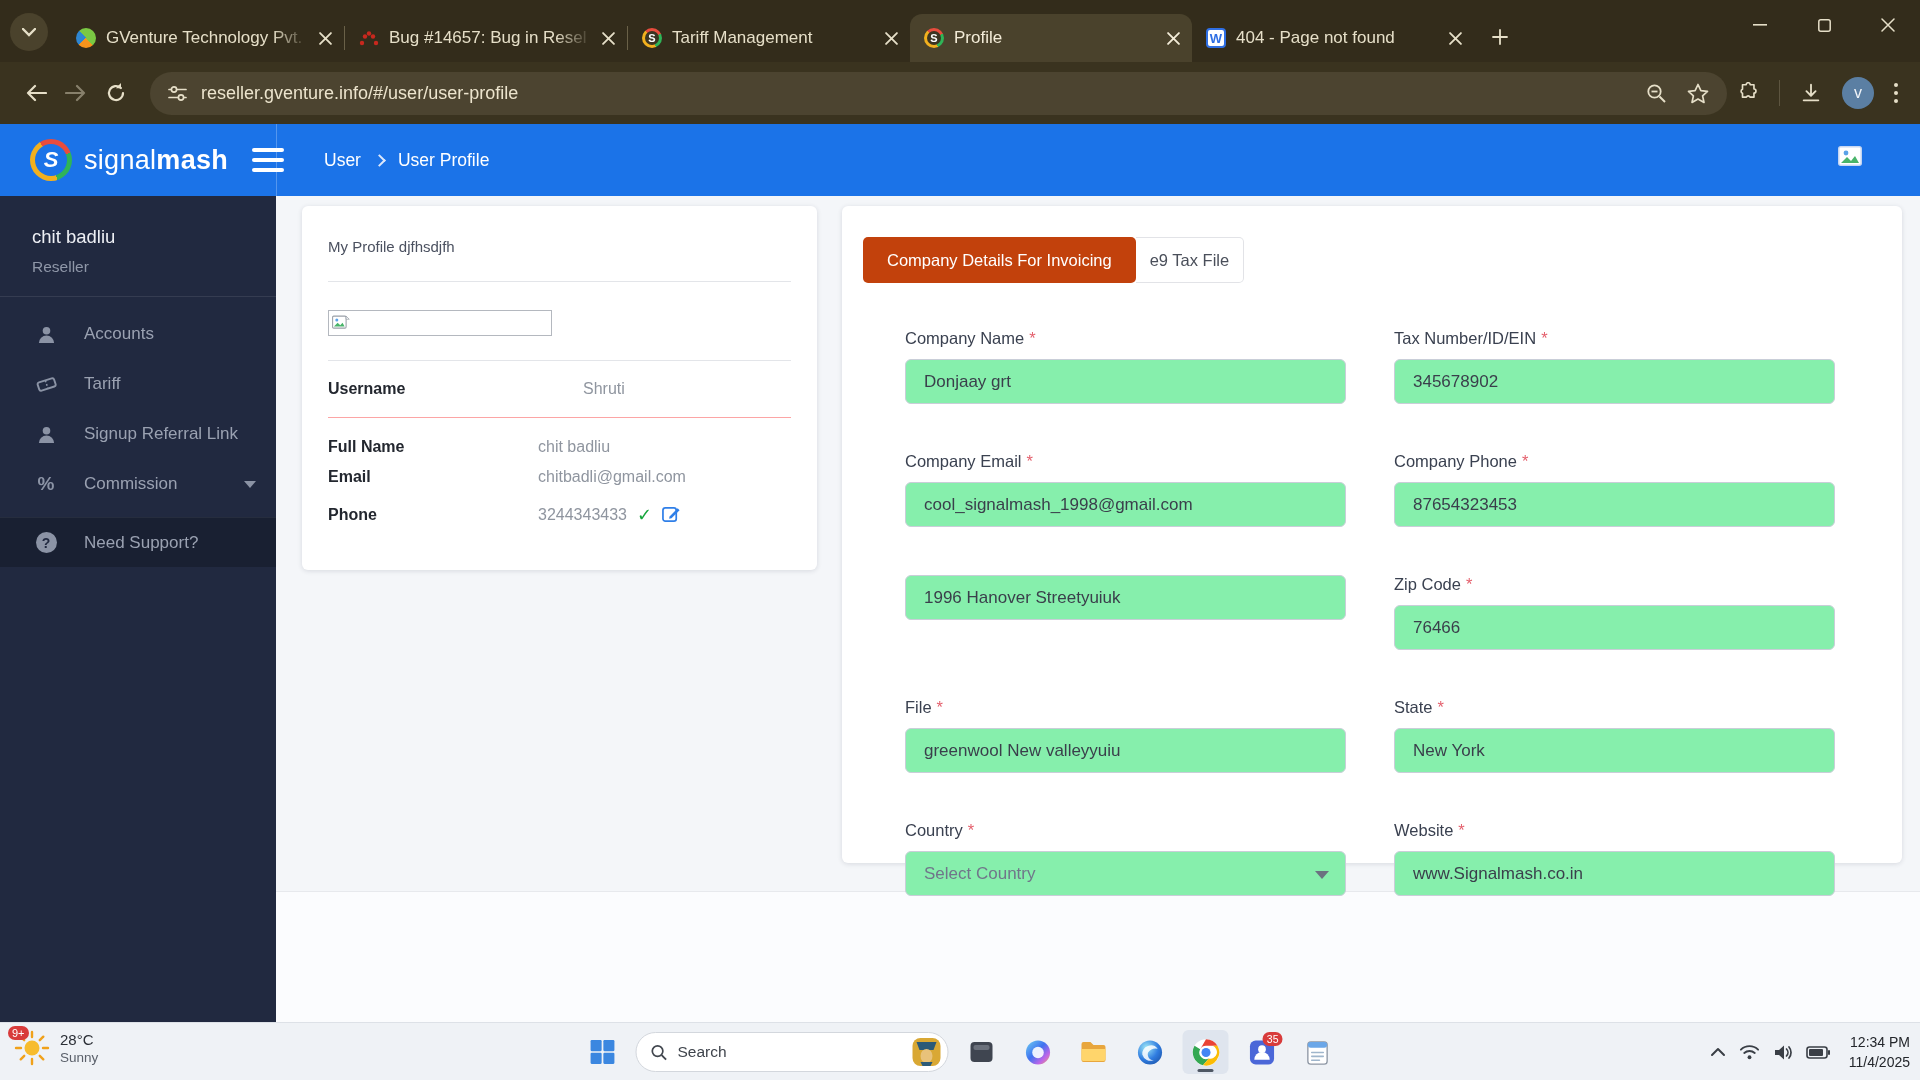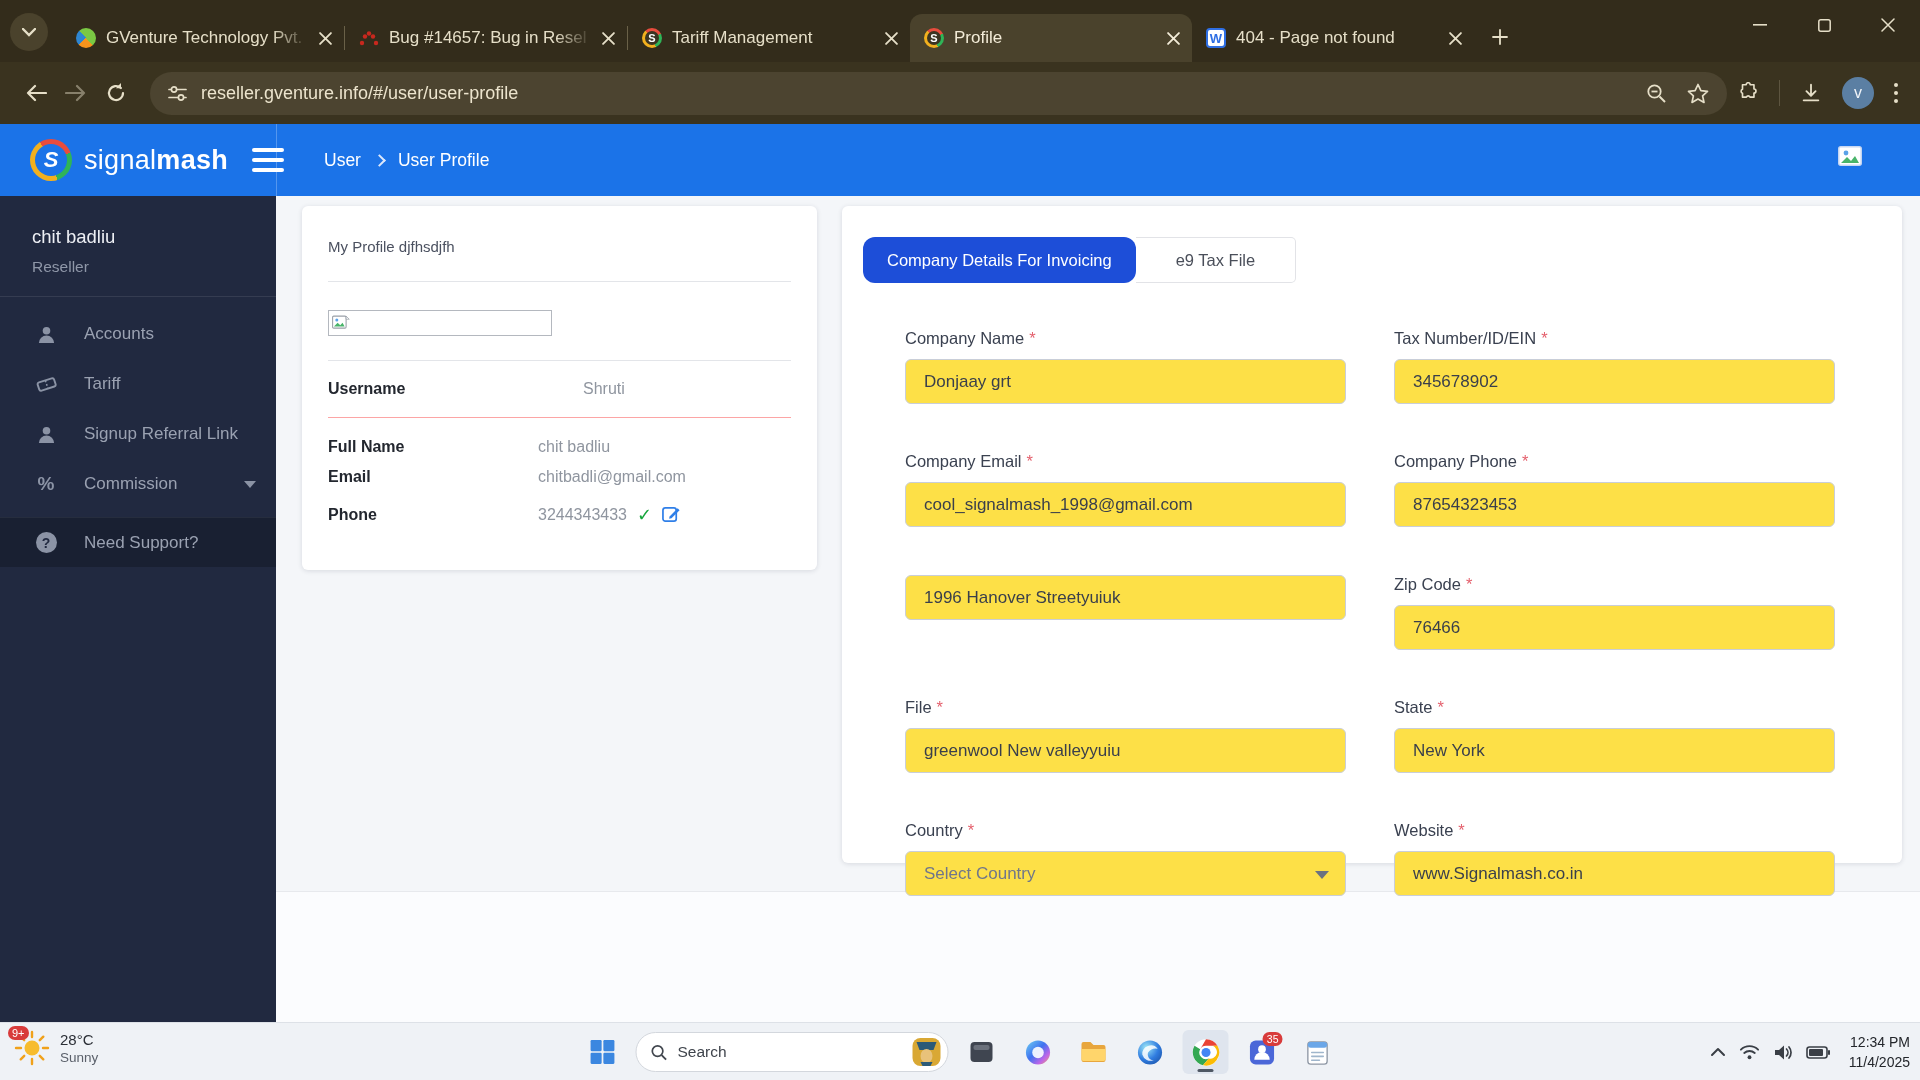--- a/index.html
+++ b/index.html
@@ -78,27 +78,27 @@
   .pc-row .v { color:#8f959f; display:flex; align-items:center; gap:10px; }
   .row-user { padding:19px 0; border-bottom:1px solid #fca5a5;gap:45px; }
   .row-fn { padding:20px 0 6px; }
   .row-em { padding:6px 0; }
   .row-ph { padding:12px 0 0; }
   .chk { color:#16a53c; font-weight:bold; font-size:18px; font-family:"DejaVu Sans",sans-serif; }
 
   .card-form { left:566px; top:10px; width:1060px; height:657px; padding:31px 0 0 21px; }
   .ftabs { display:flex; }
   .ftab { height:46px; display:flex; align-items:center; font-size:16.5px; }
-  .ftab.active { background:#1d4ed8; color:#fff; padding:0 24px; border-radius:12px; }
-  .ftab.plain { background:#fff; color:#4a4f5a; border:1px solid #e2e3e7; border-left:none; padding:0 40px; border-radius:0 5px 5px 0; }
+  .ftab.active { background:#c2410c; color:#fff; padding:0 24px; border-radius:5px; }
+  .ftab.plain { background:#fff; color:#4a4f5a; border:1px solid #e2e3e7; border-left:none; padding:0 14px; border-radius:0 5px 5px 0; }
   .fields { margin:46px 0 0 42px; display:grid; grid-template-columns:441px 441px; column-gap:49px; row-gap:27px;gap:48px; }
   .field { }
   .flabel { font-size:16.5px; color:#3a4150; margin-bottom:11px; }
   .req { color:#e4606d; margin-left:5px; }
-  .finput { width:441px; height:45px; border:1px solid #c9ced8; border-radius:6px; display:flex; align-items:center; padding:0 18px; font-size:17px; color:#3a3f4b; background:#fde047; position:relative; }
+  .finput { width:441px; height:45px; border:1px solid #c9ced8; border-radius:6px; display:flex; align-items:center; padding:0 18px; font-size:17px; color:#3a3f4b; background:#86efac; position:relative; }
   .finput.placeholder { color:#70768a; }
   .sel-caret { position:absolute; right:16px; top:19px; width:0; height:0; border-left:7px solid transparent; border-right:7px solid transparent; border-top:8px solid #6b7280; }
 
   
   .taskbar { position:absolute; left:0; bottom:0; width:100%; height:58px; background:#eff2f6; border-top:1px solid #dde1e7; }
   .tb-weather { position:absolute; left:14px; top:7px; display:flex; align-items:center; gap:10px; }
   .sun-wrap { position:relative; width:36px; height:36px; }
   .badge9 { position:absolute; left:-6px; top:-4px; background:#d83b3b; color:#fff; font-size:11px; border-radius:9px; padding:1px 4px; z-index:2; }
   .wx-temp { font-size:15px; color:#2b2f36; }
   .wx-cond { font-size:13.5px; color:#5b616b; margin-top:2px; }

